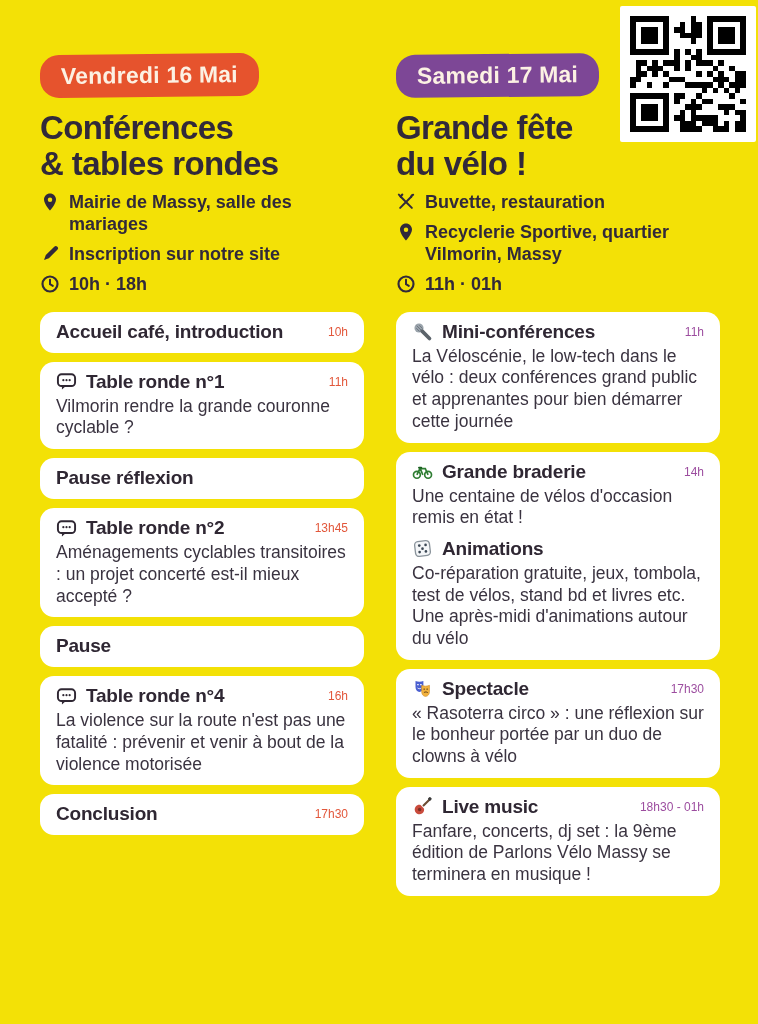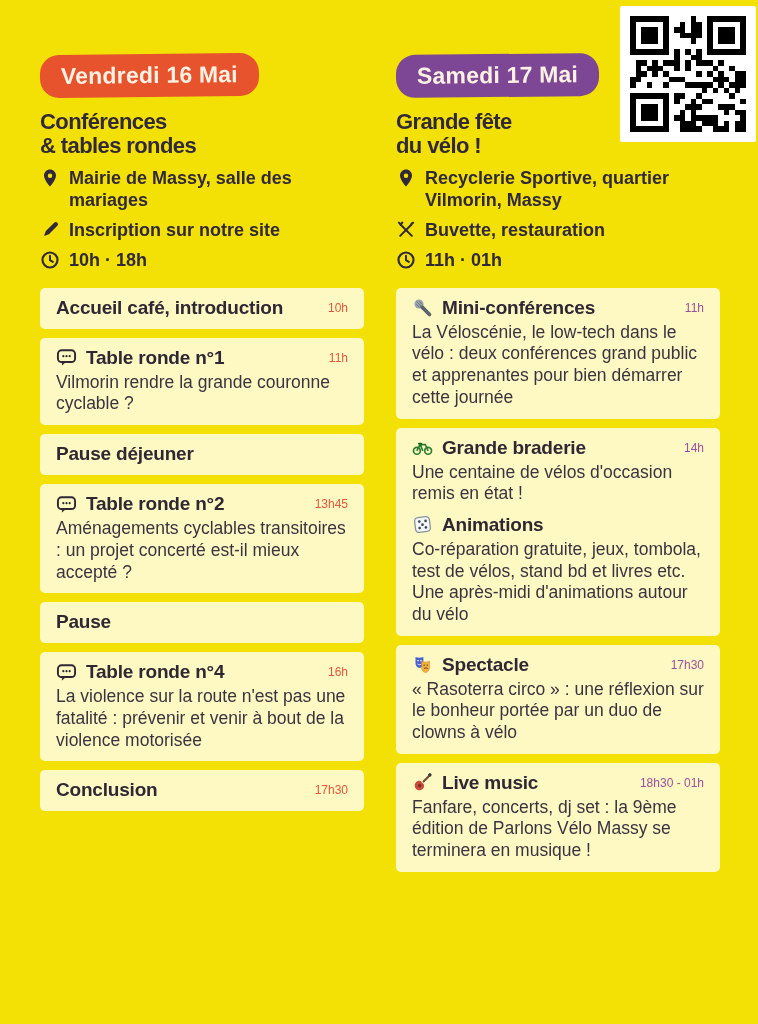--- a/index.html
+++ b/index.html
@@ -11,30 +11,30 @@
   }
   .poster{position:absolute;inset:0;padding:54px 38px 0 40px;box-sizing:border-box;}
   .columns{display:flex;gap:32px;}
   .column{flex:1;min-width:0;}
   .badge{
     display:inline-block;padding:8px 21px;border-radius:19px;
     font-size:23px;font-weight:800;color:#FCF1E3;letter-spacing:.2px;
     transform:rotate(-.6deg);
   }
   .day-title{
-    margin:13px 0 10px;font-size:22px;line-height:1.09;font-weight:800;
+    margin:13px 0 10px;font-size:33px;line-height:1.09;font-weight:800;
     color:#31293A;white-space:pre-line;letter-spacing:-.6px;
   }
   .meta{display:flex;flex-direction:column;gap:8px;margin-bottom:16px;}
   .meta-row{display:flex;gap:9px;align-items:flex-start;font-size:18px;font-weight:700;line-height:1.22;}
   .icn{flex:0 0 auto;display:inline-flex;}
   .icn svg{width:20px;height:20px;display:block;}
   .head .icn svg{width:21px;height:21px;}
   .events{display:flex;flex-direction:column;gap:9px;}
-  .card{background:#fef9c3;border-radius:5px;padding:9px 16px 10px;}
+  .card{background:#ffffff;border-radius:14px;padding:9px 16px 10px;}
   .sec + .sec{margin-top:9px;}
   .head{display:flex;align-items:center;gap:9px;}
   .ev-title{font-size:19px;font-weight:800;color:#2F2733;flex:1;letter-spacing:-.2px;}
   .ev-time{font-size:12px;font-weight:400;white-space:nowrap;}
   .ev-desc{margin:3px 0 0;font-size:17.5px;line-height:1.24;color:#3A3340;font-weight:500;}
   .qr{
     position:absolute;top:6px;right:2px;width:136px;height:136px;
     background:#ffffff;border-radius:2px;padding:10px;box-sizing:border-box;
   }
   .qr svg{width:100%;height:100%;display:block;shape-rendering:crispEdges;}
@@ -99,21 +99,21 @@
                 </span>
                 <span class="ev-title">Table ronde n°1</span>
                 <span class="ev-time" style="color: rgb(226, 87, 59);">11h</span>
               </div>
               <p class="ev-desc">Vilmorin rendre la grande couronne cyclable ?</p>
             </div>
           </div>
           <div class="card">
             <div class="sec">
               <div class="head">
-                <span class="ev-title">Pause déjeuner</span>
+                <span class="ev-title">Pause réflexion</span>
               </div>
             </div>
           </div>
           <div class="card">
             <div class="sec">
               <div class="head">
                 <span class="icn">
                   <svg viewBox="0 0 24 24">
                     <rect x="2.2" y="3.8" width="19.6" height="13.4" rx="4.2" fill="none" stroke="#2F2733" stroke-width="2.2"></rect>
                     <path d="M6.8 16.8v4.4l4.8-4.4z" fill="#2F2733"></path>
@@ -165,39 +165,39 @@
   </section>
 
   <section class="column">
     <div class="badge" style="background: rgb(125, 71, 150);">Samedi 17 Mai</div>
     <h1 class="day-title">Grande fête
 du vélo !</h1>
     <div class="meta">
           <div class="meta-row">
             <span class="icn">
               <svg viewBox="0 0 24 24">
-                <path d="M12 1.8C8 1.8 4.8 5 4.8 9c0 5.3 7.2 13.2 7.2 13.2S19.2 14.3 19.2 9c0-4-3.2-7.2-7.2-7.2z" fill="#31293A"></path>
-                <circle cx="12" cy="9.2" r="2.7" fill="#F3E106"></circle>
-              </svg>
-            </span>
-            <span>Recyclerie Sportive, quartier Vilmorin, Massy</span>
-          </div>
-          <div class="meta-row">
-            <span class="icn">
-              <svg viewBox="0 0 24 24">
                 <g stroke="#31293A" stroke-width="2.4" stroke-linecap="round" fill="none">
                   <path d="M5.4 5.4L19 19"></path>
                   <path d="M18.6 5.4L5 19"></path>
                   <path d="M3.4 3.2l2.4 2.4"></path>
                   <path d="M7.6 3l-2 2.4"></path>
                   <path d="M20.6 3.4c-1.3.3-2.1 1-2.5 2.1"></path>
                 </g>
               </svg>
             </span>
             <span>Buvette, restauration</span>
+          </div>
+          <div class="meta-row">
+            <span class="icn">
+              <svg viewBox="0 0 24 24">
+                <path d="M12 1.8C8 1.8 4.8 5 4.8 9c0 5.3 7.2 13.2 7.2 13.2S19.2 14.3 19.2 9c0-4-3.2-7.2-7.2-7.2z" fill="#31293A"></path>
+                <circle cx="12" cy="9.2" r="2.7" fill="#F3E106"></circle>
+              </svg>
+            </span>
+            <span>Recyclerie Sportive, quartier Vilmorin, Massy</span>
           </div>
           <div class="meta-row">
             <span class="icn">
               <svg viewBox="0 0 24 24">
                 <circle cx="12" cy="12" r="9" fill="none" stroke="#31293A" stroke-width="2.6"></circle>
                 <path d="M12 7v5.2l3.4 2" fill="none" stroke="#31293A" stroke-width="2.4" stroke-linecap="round"></path>
               </svg>
             </span>
             <span>11h · 01h</span>
           </div>

